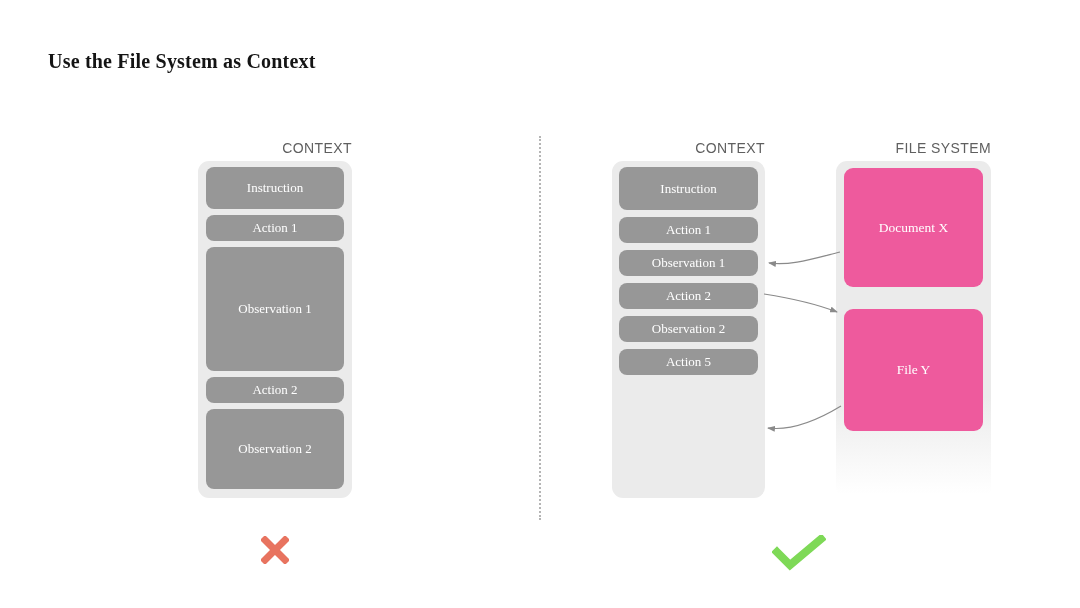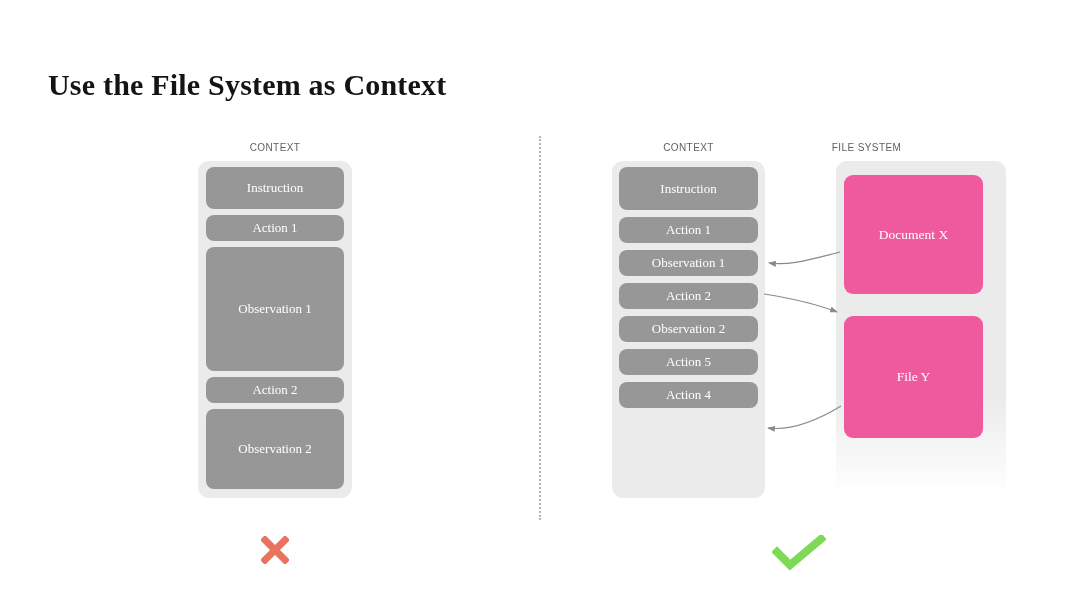--- a/index.html
+++ b/index.html
@@ -14,35 +14,35 @@
   *{box-sizing:border-box;margin:0;padding:0;}
   html,body{width:1080px;height:608px;}
   body{
     position:relative;
     background:#ffffff;
     overflow:hidden;
     font-family:"Liberation Sans", sans-serif;
   }
   .page-title{
     position:absolute;
-    left:48px; top:68px;
+    left:48px; top:50px;
     font-family:"Liberation Serif", serif;
     font-weight:700;
-    font-size:30px;
+    font-size:20px;
     color:#141414;
     letter-spacing:0.2px;
   }
   .col-label{
     position:absolute;
     top:141px;
     height:14px;
-    font-size:10px;
+    font-size:14px;
     letter-spacing:0.4px;
     color:var(--label-gray);
-    text-align:center;
+    text-align:right;
     line-height:14px;
   }
   .container{
     position:absolute;
     top:161px;
     height:337px;
     background:var(--container-gray);
     border-radius:11px;
     display:flex;
     flex-direction:column;
@@ -65,23 +65,23 @@
   .lh-action{ height:26px; }
   .lh-obs-tall{ height:124px; }
   .lh-obs-med{ height:80px; }
   
   #right-container{ left:612px; width:153px; padding:6px 7px; gap:6.5px; }
   #right-container .box{ width:139px; }
   .rh-instruction{ height:43px; }
   .rh-row{ height:26.5px; }
   
   #fs-container{
-    left:836px; width:170px;
+    left:836px; width:155px;
     background:linear-gradient(to bottom, var(--container-gray) 0%, var(--container-gray) 70%, rgba(235,235,235,0) 99%);
-    padding:14px 8px; gap:6px;
+    padding:7px 8px; gap:6px;
   }
   .fs-box{
     background:var(--pink);
     border-radius:9px;
     color:#ffffff;
     font-family:"Liberation Serif", serif;
     font-size:13.5px;
     width:139px;
     display:flex;
     align-items:center;
@@ -119,24 +119,23 @@
 <div class="divider"></div>
 
 <div class="col-label" style="left:612px;width:153px;">CONTEXT</div>
 <div class="container" id="right-container">
   <div class="box rh-instruction">Instruction</div>
   <div class="box rh-row">Action 1</div>
   <div class="box rh-row">Observation 1</div>
   <div class="box rh-row">Action 2</div>
   <div class="box rh-row">Observation 2</div>
   <div class="box rh-row">Action 5</div>
-  <div class="box rh-row">Action 4</div>
 </div>
 
-<div class="col-label" style="left:789px;width:155px;">FILE SYSTEM</div>
+<div class="col-label" style="left:836px;width:155px;">FILE SYSTEM</div>
 <div class="container" id="fs-container">
   <div class="fs-box" id="doc-x">Document X</div>
   <div class="fs-box" id="file-y">File Y</div>
 </div>
 
 <svg class="overlay-svg" width="1080" height="608" viewBox="0 0 1080 608">
   <defs>
     <marker id="arrowhead" markerWidth="8" markerHeight="6" refX="7" refY="3" orient="auto" markerUnits="userSpaceOnUse">
       <path d="M0,0 L8,3 L0,6 z" fill="#8a8a8a"></path>
     </marker>

